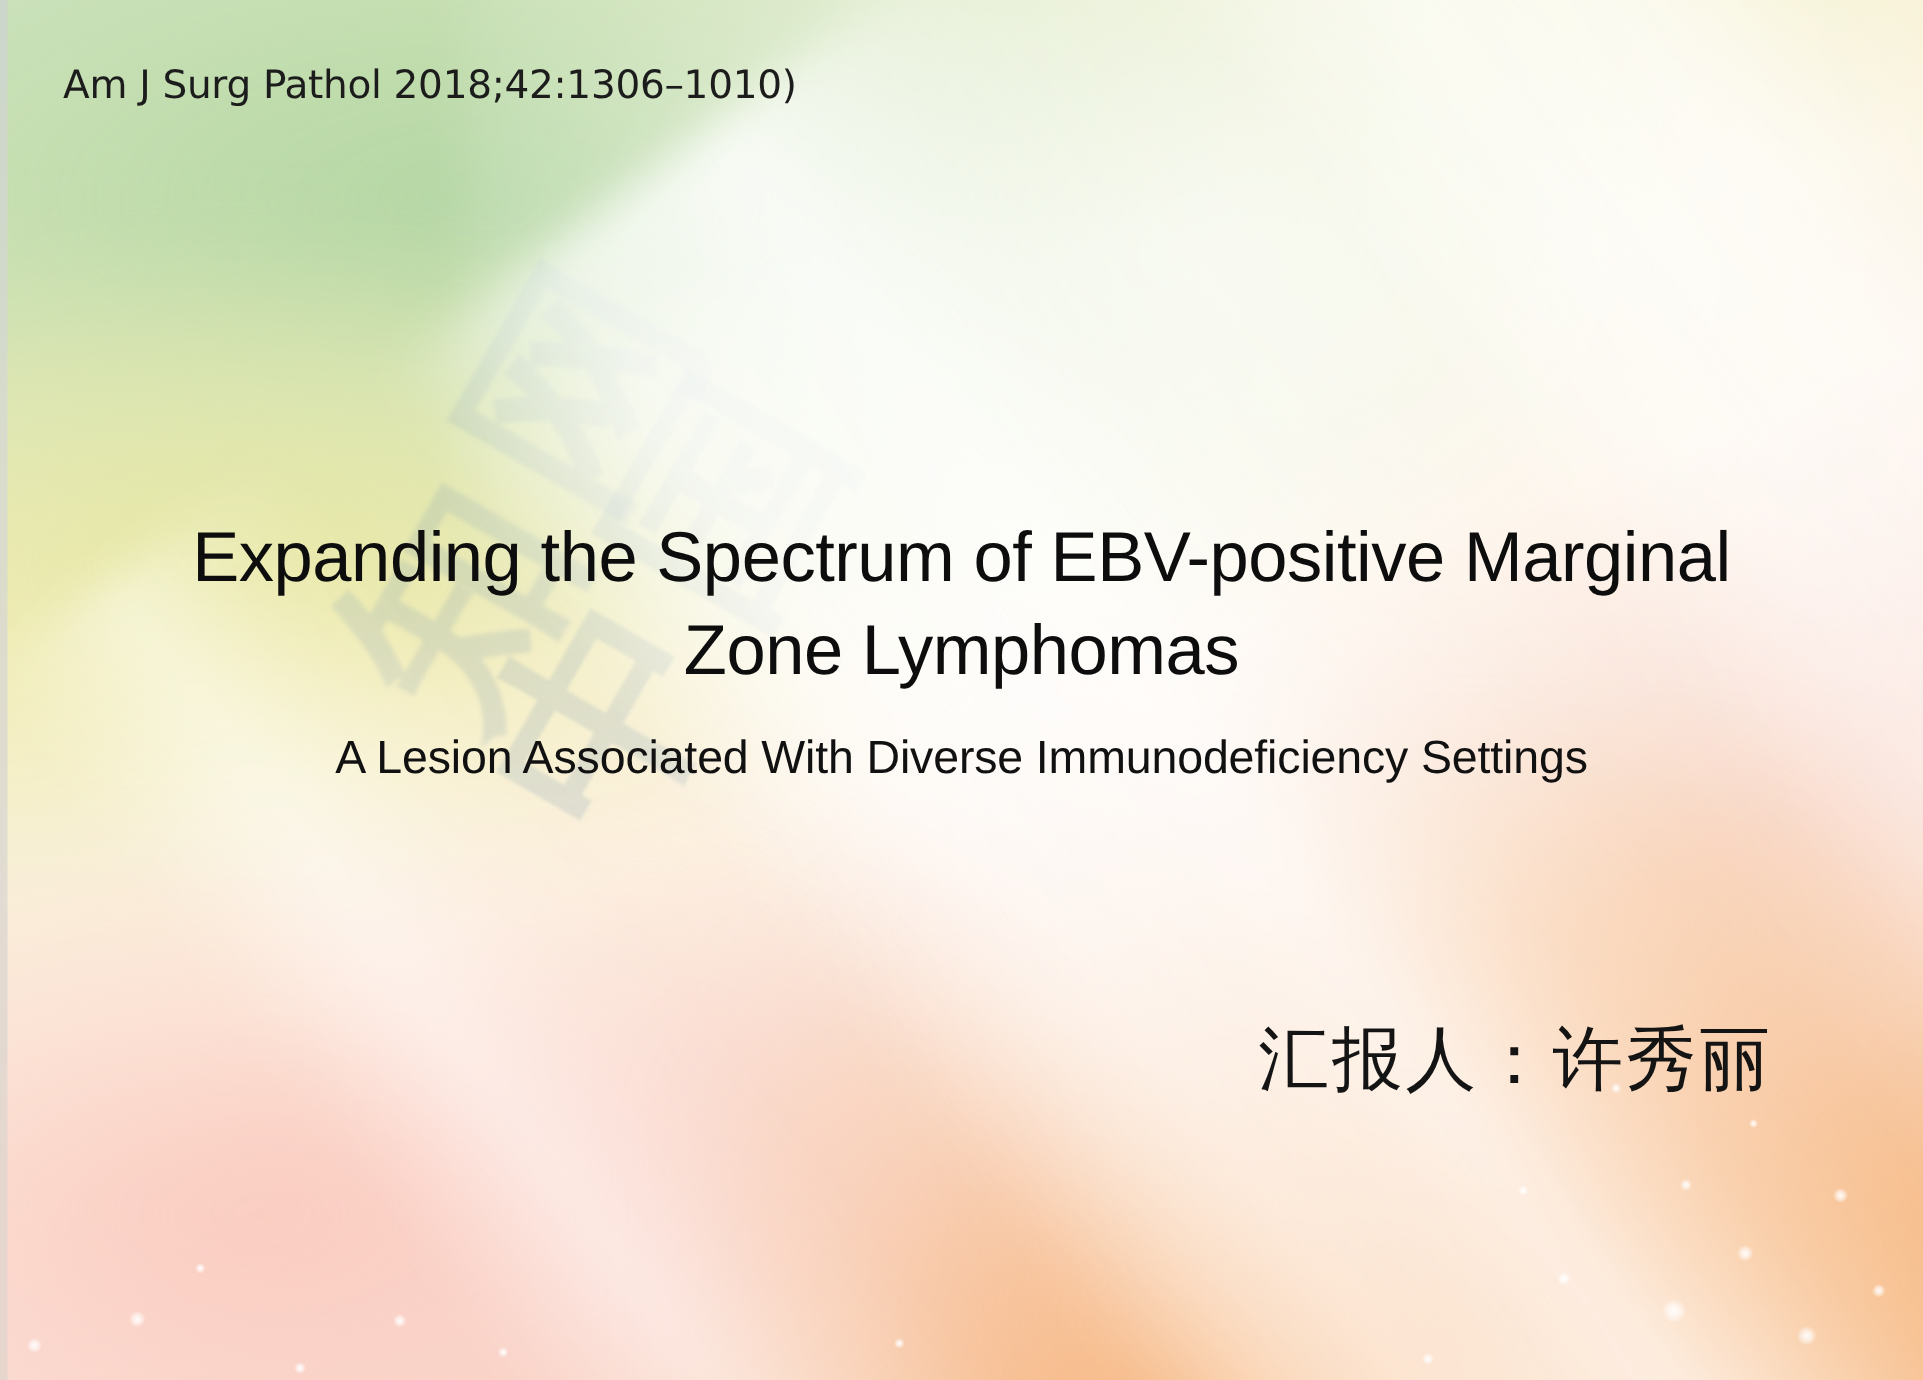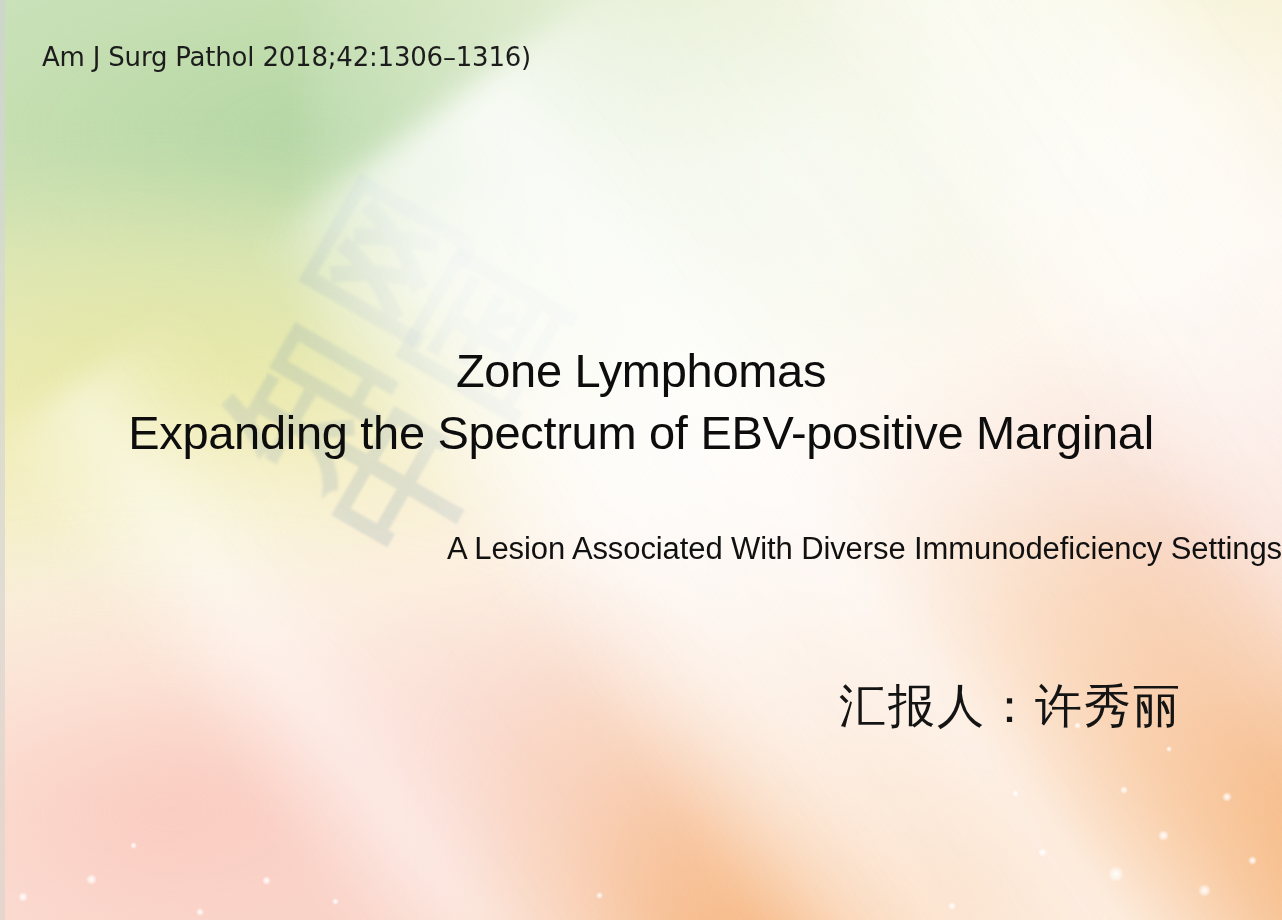--- a/index.html
+++ b/index.html
@@ -269,27 +269,26 @@
     line-height: 1.32;
     letter-spacing: -0.3px;
     margin: 0;
   }
 
   .subtitle {
     position: absolute;
     left: 0;
     top: 487px;
     width: 1282px;
-    text-align: right;
+    text-align: center;
     font-family: "Liberation Sans", sans-serif;
     font-size: 31px;
     font-weight: 400;
     color: #111111;
     letter-spacing: -0.1px;
-    margin-top: 44px;
   }
 
   .presenter-block {
     position: absolute;
     right: 100px;
     top: 675px;
     text-align: left;
     font-family: Liberation Sans, sans-serif;
     font-size: 47px;
     font-weight: 400;
@@ -336,25 +335,25 @@
   <div class="sparkle" style="left:262px;top:876px;width:9px;height:9px;"></div>
   <div class="sparkle" style="left:18px;top:892px;width:10px;height:10px;"></div>
   <div class="sparkle" style="left:196px;top:908px;width:8px;height:8px;"></div>
   <div class="sparkle" style="left:332px;top:898px;width:7px;height:7px;"></div>
   <div class="sparkle" style="left:1074px;top:722px;width:7px;height:7px;"></div>
   <div class="sparkle" style="left:1166px;top:746px;width:6px;height:6px;"></div>
   <div class="sparkle" style="left:596px;top:892px;width:7px;height:7px;"></div>
 
   <div class="edge-strip"></div>
 
-  <div class="citation">Am J Surg Pathol 2018;42:1306–1316)</div>
+  <div class="citation">Am J Surg Pathol 2018;42:1306–1010)</div>
 
   <div class="title-block">
+    <div class="title">Expanding the Spectrum of EBV-positive Marginal</div>
     <div class="title">Zone Lymphomas</div>
-    <div class="title">Expanding the Spectrum of EBV-positive Marginal</div>
   </div>
 
   <div class="subtitle">A Lesion Associated With Diverse Immunodeficiency Settings</div>
 
   <div class="presenter-block">
     <span class="presenter-line">汇报人：许秀丽</span>
   </div>
 
 </div>
 

